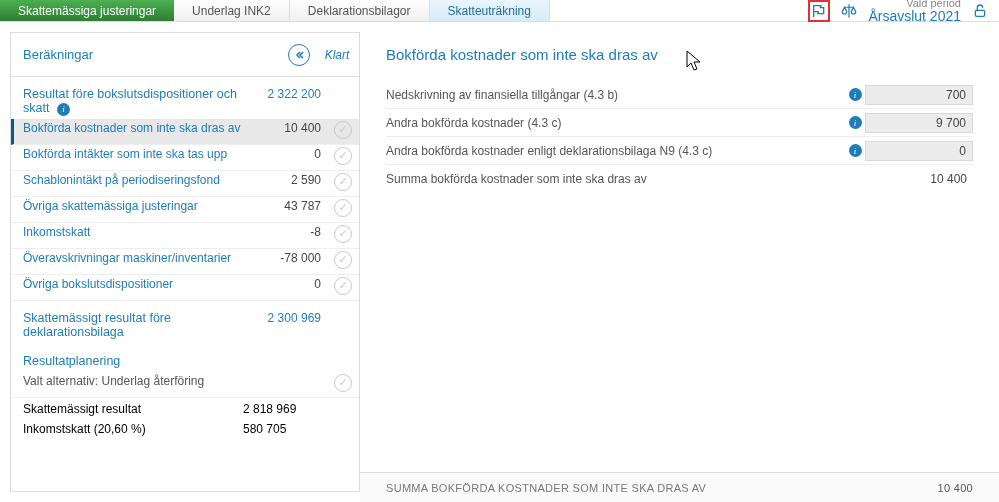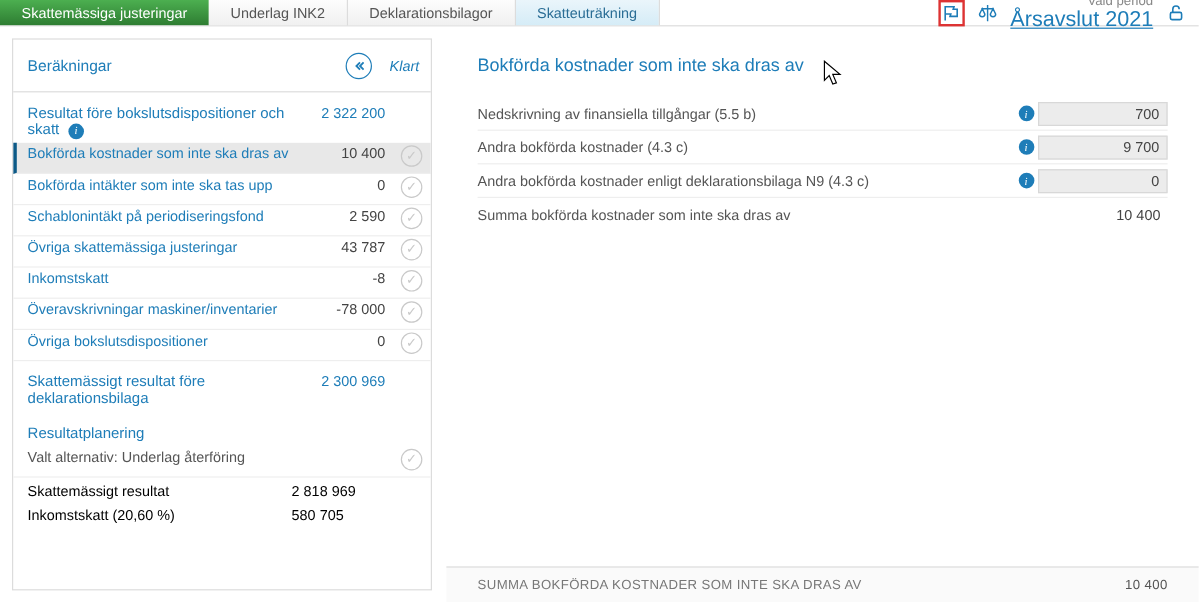--- a/index.html
+++ b/index.html
@@ -22,24 +22,24 @@
   
   .tabbar{height:22px;display:flex;align-items:stretch;border-bottom:1px solid var(--gray-border);}
   .tab{padding:0 18px;display:flex;align-items:center;justify-content:center;font-size:12px;color:#555;background:linear-gradient(#fdfdfd,#f0f0f0);border-right:1px solid var(--gray-border);cursor:pointer;white-space:nowrap;}
   .tab.active{background:linear-gradient(var(--green-grad1),var(--green-grad2));color:#fff;font-weight:500;border-right:none;}
   .tab.sel{background:linear-gradient(#eaf5fb,#d5ecf7);color:#2a6d95;}
   .tabbar-spacer{flex:1;}
   .tabbar-right{display:flex;align-items:center;gap:8px;padding:0 8px;}
   .icon-btn{width:22px;height:22px;display:flex;align-items:center;justify-content:center;color:var(--blue);cursor:pointer;}
   .icon-btn.highlight{border:2px solid #d33; padding:0px;}
   .period-box{display:flex;flex-direction:column;align-items:flex-end;line-height:1.1;font-size:11px;color:#888;}
-  .period-box .yr{color:var(--blue);font-size:18px;text-decoration:underline;}
+  .period-box .yr{color:var(--blue);font-size:14px;}
   
   .main{display:flex;height:calc(100% - 22px);}
-  .sidebar{width:350px;border:1px solid var(--gray-border);margin:10px 12px 10px 10px;background:var(--panel-bg);display:flex;flex-direction:column;min-height:0;}
+  .sidebar{width:350px;border:1px solid var(--gray-border);margin:10px 0 10px 10px;background:var(--panel-bg);display:flex;flex-direction:column;min-height:0;}
   .sb-head{display:flex;align-items:center;height:44px;border-bottom:1px solid var(--gray-border);}
   .sb-head .title{flex:1;padding-left:12px;color:var(--blue);font-size:13px;}
   .sb-head .collapse{width:32px;display:flex;justify-content:center;color:var(--blue);cursor:pointer;}
   .sb-head .klart{width:44px;text-align:center;color:var(--blue);font-style:italic;}
   .sb-body{flex:1;overflow:auto;padding:8px 0 12px 0;}
   .row{display:flex;align-items:flex-start;min-height:26px;padding:2px 0;border-bottom:1px solid transparent;}
   .row.divider{border-bottom:1px solid var(--gray-light);}
   .row .lbl{flex:1;padding-left:12px;padding-right:6px;color:#444;}
   .row .val{width:72px;text-align:right;padding-right:6px;color:#444;}
   .row .chk{width:32px;display:flex;justify-content:center;}
@@ -205,21 +205,21 @@
         <div style="width:32px"></div>
       </div>
     </div>
   </div>
 
   <div class="detail">
     <div class="detail-inner">
       <div class="detail-title">Bokförda kostnader som inte ska dras av</div>
 
       <div class="drow">
-        <div class="dlbl">Nedskrivning av finansiella tillgångar (5.5 b)</div>
+        <div class="dlbl">Nedskrivning av finansiella tillgångar (4.3 b)</div>
         <div class="dinfo">
             <span class="info-dot">i</span>
           </div>
         <div class="dval"><input value="700" style=""></div>
       </div>
       <div class="drow">
         <div class="dlbl">Andra bokförda kostnader (4.3 c)</div>
         <div class="dinfo">
             <span class="info-dot">i</span>
           </div>

